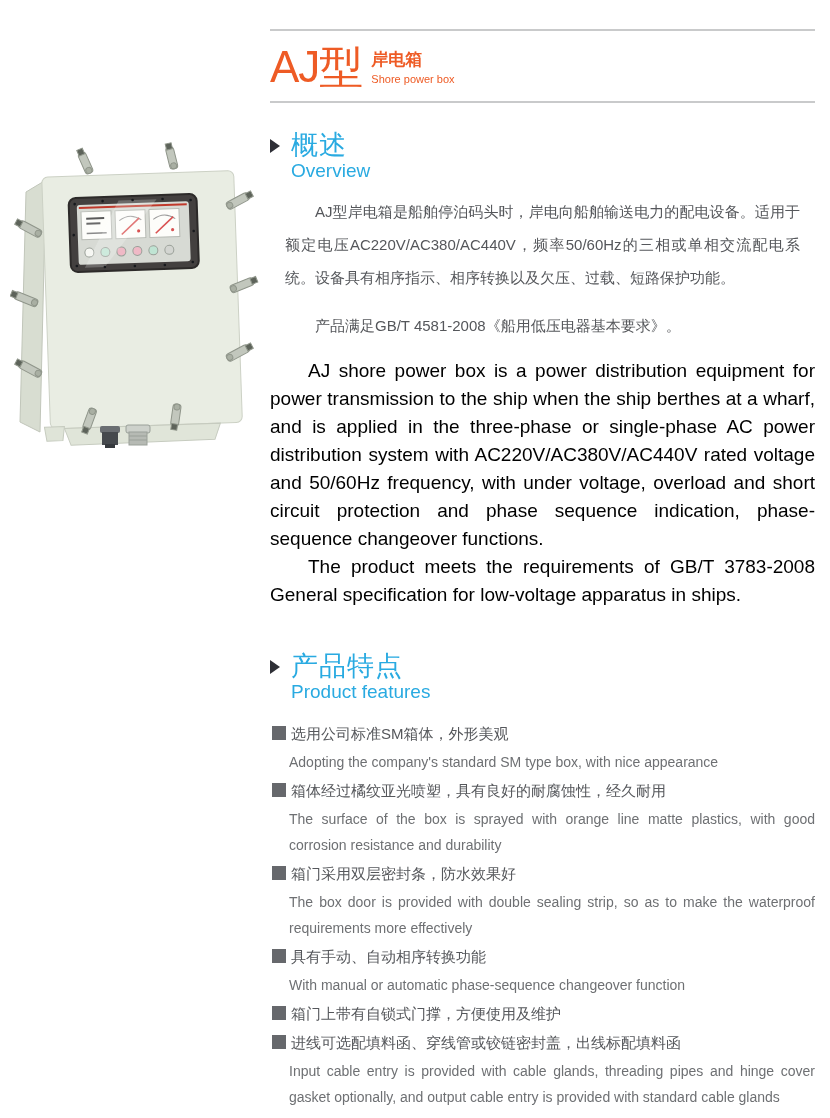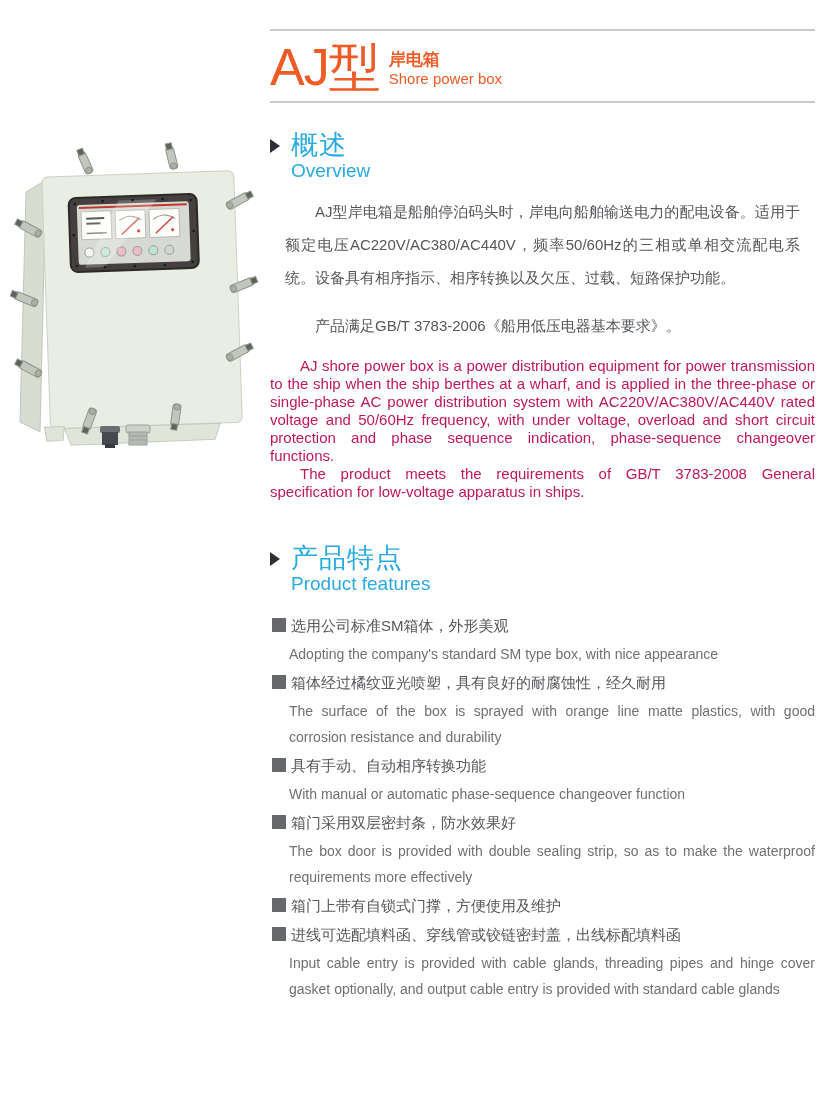--- a/index.html
+++ b/index.html
@@ -11,41 +11,41 @@
   
   .photo-wrap { position:absolute; left:10px; top:138px; width:252px; height:312px; }
 
   
   .content { position:absolute; left:270px; top:0; width:545px; }
   .hr { height:2px; background:#c9cacb; }
   .hr-top { margin-top:29px; }
   .hr-title { margin-top:13px; }
 
   .title-row { display:flex; margin-top:15px; color:#ee5b25; }
-  .title-model { font-size:52px; line-height:42px; letter-spacing:-1px; }
+  .title-model { font-size:44px; line-height:42px; letter-spacing:-1px; }
   .title-sub { margin-left:9px; margin-top:4px; }
   .title-sub-cn { font-size:17px; line-height:20px; font-weight:bold; }
-  .title-sub-en { font-size:15px; line-height:18px; }
+  .title-sub-en { font-size:11px; line-height:18px; }
 
   .sec-head { display:flex; }
   .sec-head-overview { margin-top:27px; }
   .sec-head-features { margin-top:42px; }
   .tri {
     width:0; height:0; flex:0 0 auto;
     border-left:10px solid #2e2f36; border-top:7px solid transparent; border-bottom:7px solid transparent;
     margin-top:9px; margin-right:11px;
   }
   .sec-txt { color:#29aae1; }
   .sec-cn { font-size:27px; line-height:31px; letter-spacing:1px; }
   .sec-en { font-size:19px; line-height:19px; }
 
   .cn-block { margin-top:3px; }
   .cnp { font-size:15px; line-height:33px; color:#55575b; text-align:justify; text-indent:2em; margin:15px; }
   .en-block { margin-top:4px; }
-  .enp { font-size:15px; line-height:18px; color:#be185d; text-align:justify; text-indent:2em; margin:0; }
+  .enp { font-size:19px; line-height:28px; color:#000000; text-align:justify; text-indent:2em; margin:0; }
 
   .feat-list { margin-top:19px; }
   .feat { margin-bottom:2px; }
   .feat-cn { font-size:15px; line-height:27px; color:#55575b; margin:2px; }
   .bullet { display:inline-block; width:14px; height:14px; background:#66686c; margin-right:5px; vertical-align:-1px; }
   .feat-en { font-size:14px; line-height:26px; color:#6e7073; text-align:justify; margin:0; padding-left:19px; }
 </style>
 </head>
 <body>
 
@@ -197,21 +197,21 @@
     <div class="sec-head sec-head-overview">
       <div class="tri"></div>
       <div class="sec-txt">
         <div class="sec-cn">概述</div>
         <div class="sec-en">Overview</div>
       </div>
     </div>
 
     <div class="cn-block">
       <p class="cnp">AJ型岸电箱是船舶停泊码头时，岸电向船舶输送电力的配电设备。适用于额定电压AC220V/AC380/AC440V，频率50/60Hz的三相或单相交流配电系统。设备具有相序指示、相序转换以及欠压、过载、短路保护功能。</p>
-      <p class="cnp">产品满足GB/T 3783-2006《船用低压电器基本要求》。</p>
+      <p class="cnp">产品满足GB/T 4581-2008《船用低压电器基本要求》。</p>
     </div>
 
     <div class="en-block">
       <p class="enp">AJ shore power box is a power distribution equipment for power transmission to the ship when the ship berthes at a wharf, and is applied in the three-phase or single-phase AC power distribution system with AC220V/AC380V/AC440V rated voltage and 50/60Hz frequency, with under voltage, overload and short circuit protection and phase sequence indication, phase-sequence changeover functions.</p>
       <p class="enp">The product meets the requirements of GB/T 3783-2008 General specification for low-voltage apparatus in ships.</p>
     </div>
 
     <div class="sec-head sec-head-features">
       <div class="tri"></div>
       <div class="sec-txt">
@@ -223,28 +223,28 @@
     <div class="feat-list">
       <div class="feat">
         <p class="feat-cn"><span class="bullet"></span><span>选用公司标准SM箱体，外形美观</span></p>
         <p class="feat-en">Adopting the company's standard SM type box, with nice appearance</p>
       </div>
       <div class="feat">
         <p class="feat-cn"><span class="bullet"></span><span>箱体经过橘纹亚光喷塑，具有良好的耐腐蚀性，经久耐用</span></p>
         <p class="feat-en">The surface of the box is sprayed with orange line matte plastics, with good corrosion resistance and durability</p>
       </div>
       <div class="feat">
+        <p class="feat-cn"><span class="bullet"></span><span>箱门采用双层密封条，防水效果好</span></p>
+        <p class="feat-en">The box door is provided with double sealing strip, so as to make the waterproof requirements more effectively</p>
+      </div>
+      <div class="feat">
         <p class="feat-cn"><span class="bullet"></span><span>具有手动、自动相序转换功能</span></p>
         <p class="feat-en">With manual or automatic phase-sequence changeover function</p>
       </div>
       <div class="feat">
-        <p class="feat-cn"><span class="bullet"></span><span>箱门采用双层密封条，防水效果好</span></p>
-        <p class="feat-en">The box door is provided with double sealing strip, so as to make the waterproof requirements more effectively</p>
-      </div>
-      <div class="feat">
       </div>
       <div class="feat">
         <p class="feat-cn"><span class="bullet"></span><span>箱门上带有自锁式门撑，方便使用及维护</span></p>
       </div>
       <div class="feat">
         <p class="feat-cn"><span class="bullet"></span><span>进线可选配填料函、穿线管或铰链密封盖，出线标配填料函</span></p>
         <p class="feat-en">Input cable entry is provided with cable glands, threading pipes and hinge cover gasket optionally, and output cable entry is provided with standard cable glands</p>
       </div>
     </div>
 

